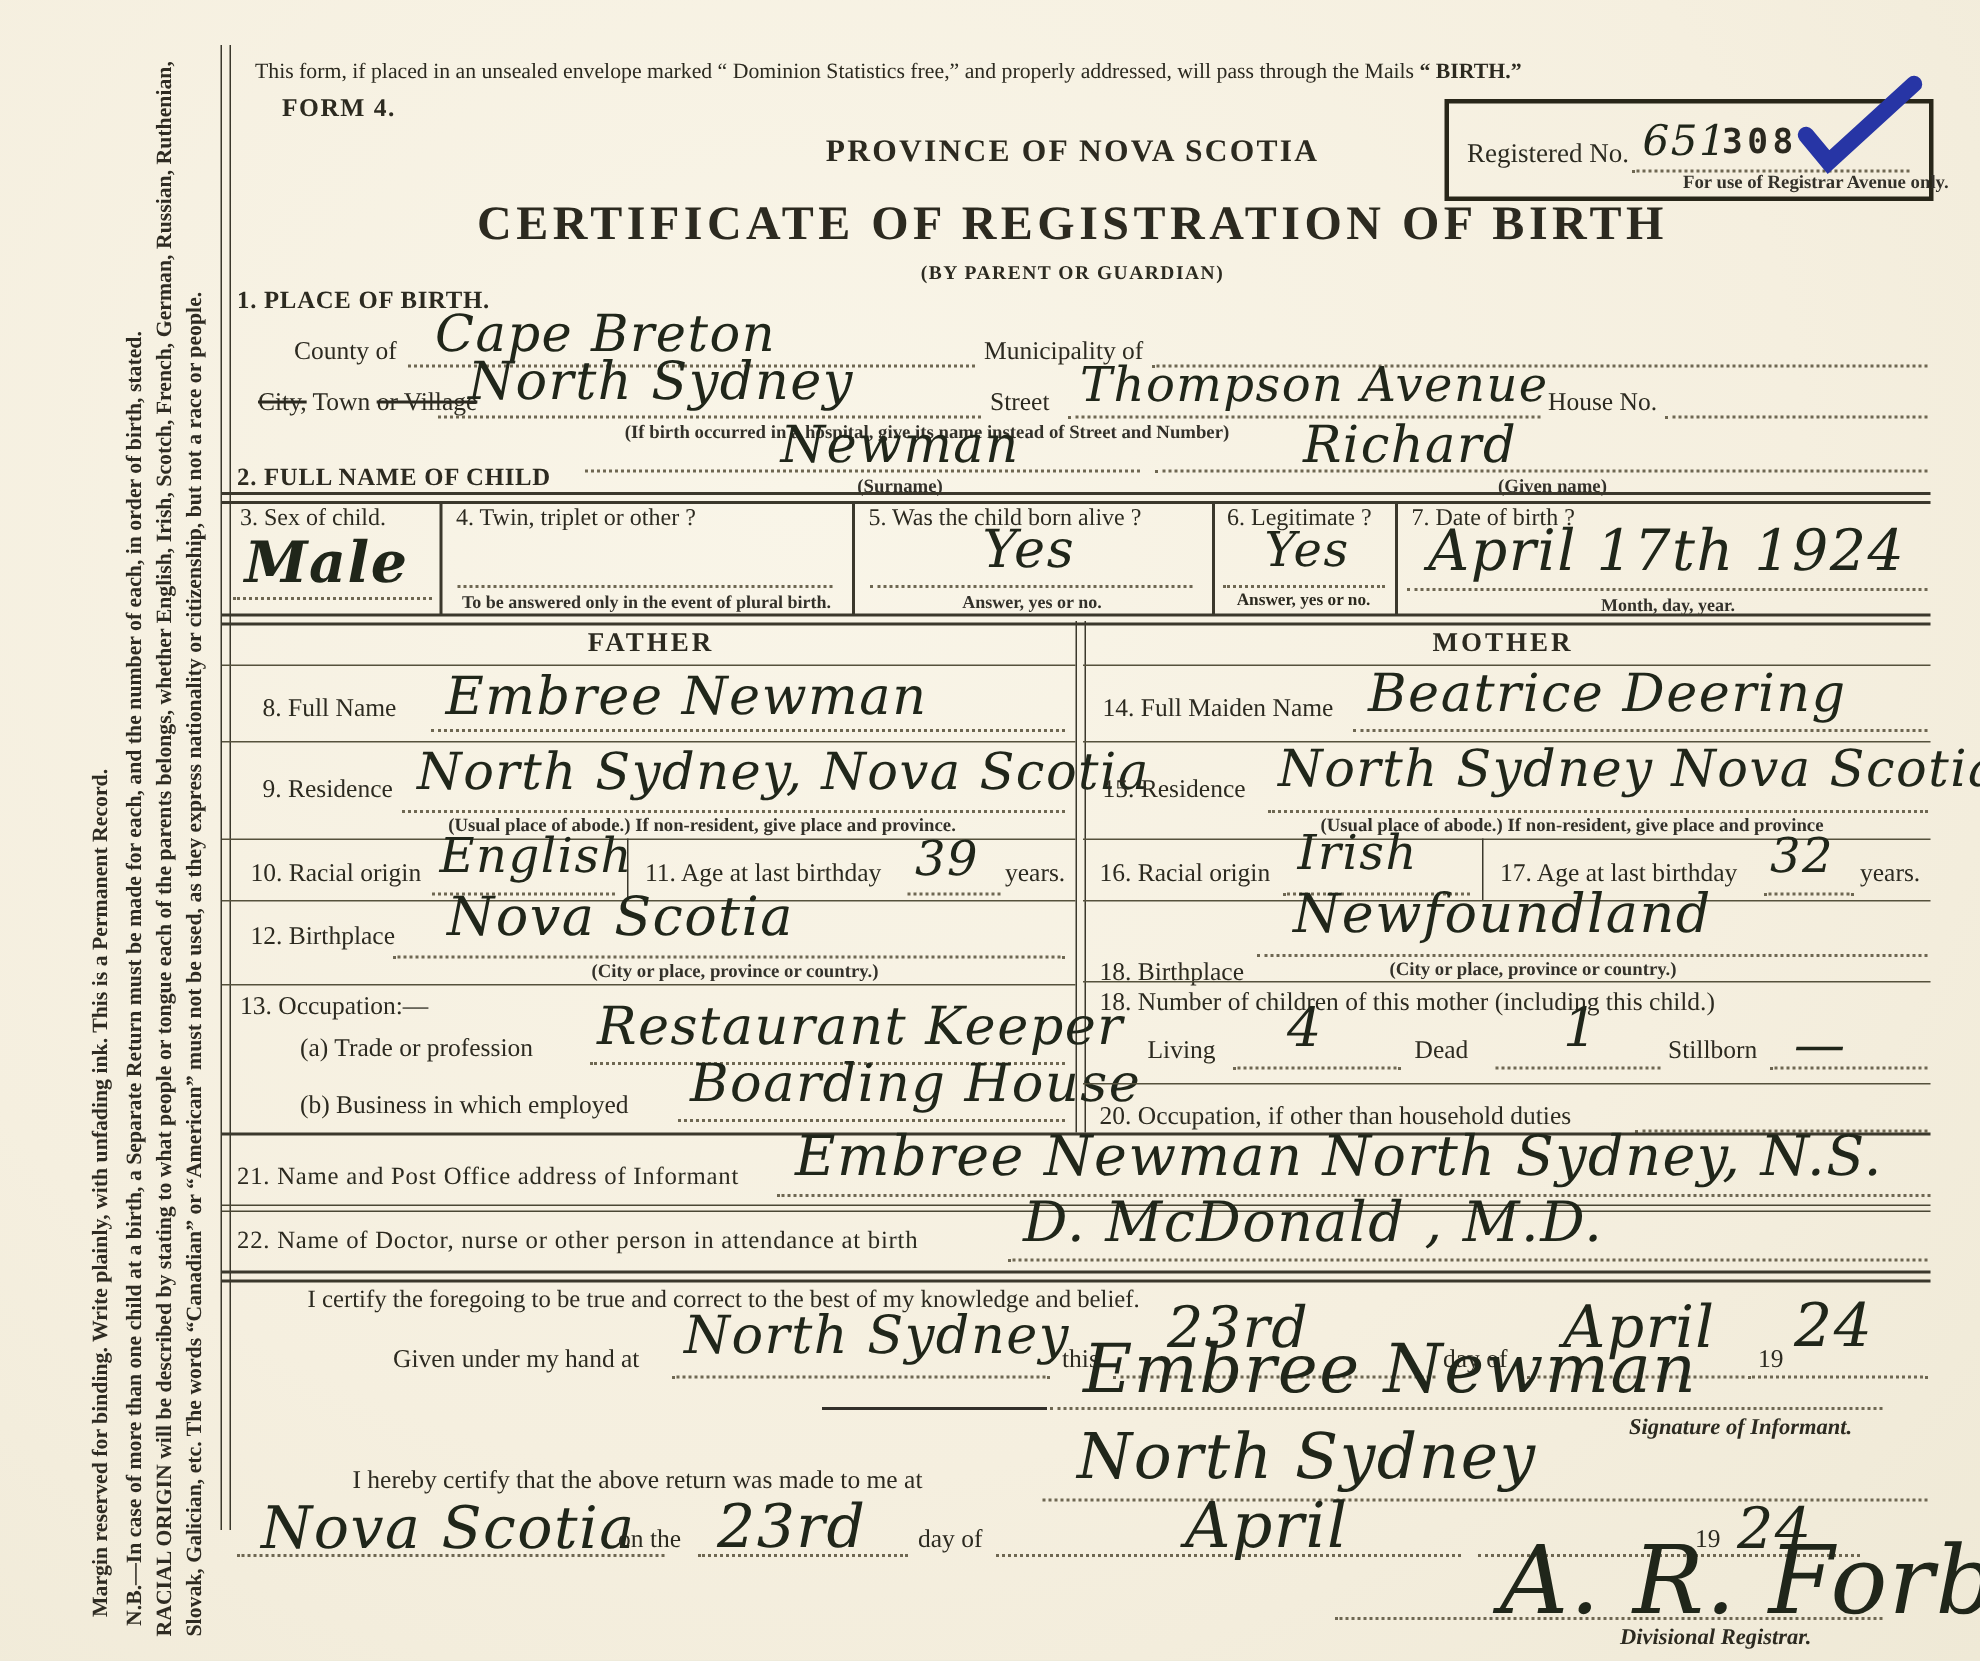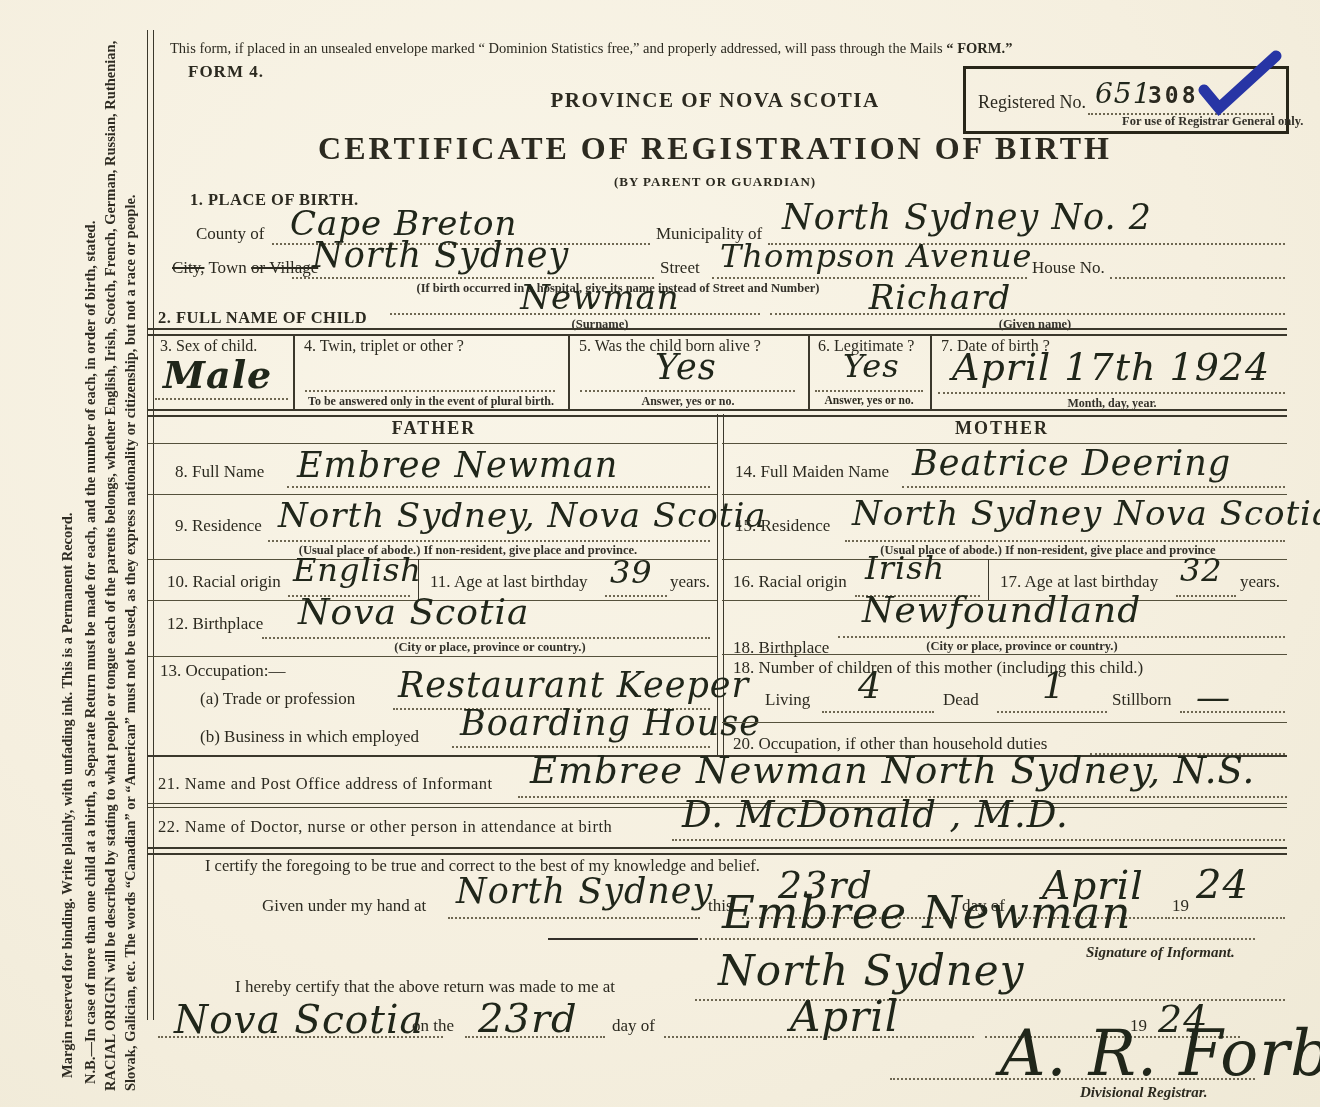--- a/index.html
+++ b/index.html
@@ -34,48 +34,47 @@
 
 <div class="page">
 
   <div class="abs marg" style="left:57px;top:1078px;width:625px;">Margin reserved for binding.   Write plainly, with unfading ink.   This is a Permanent Record.</div>
   <div class="abs marg" style="left:80px;top:1084px;width:905px;">N.B.—In case of more than one child at a birth, a Separate Return must be made for each, and the number of each, in order of birth, stated.</div>
   <div class="abs marg" style="left:100px;top:1091px;width:1068px;">RACIAL ORIGIN will be described by stating to what people or tongue each of the parents belongs, whether English, Irish, Scotch, French, German, Russian, Ruthenian, Slovak, Galician, etc.   The words “Canadian” or “American” must not be used, as they express nationality or citizenship, but not a race or people.</div>
 
   <div class="abs vr2" style="left:147px;top:30px;height:990px;"></div>
 
   <div class="abs" style="left:170px;top:40px;width:1010px;font-size:14.5px;white-space:nowrap;">
-    <span>This form, if placed in an unsealed envelope marked “ Dominion Statistics free,” and properly addressed, will pass through the Mails </span><b>“ FORM.”</b>
+    <span>This form, if placed in an unsealed envelope marked “ Dominion Statistics free,” and properly addressed, will pass through the Mails </span><b>“ BIRTH.”</b>
   </div>
 
   <div class="abs" style="left:188px;top:62px;font-size:17px;font-weight:bold;letter-spacing:1px;">FORM 4.</div>
 
   <div class="abs" style="left:963px;top:66px;width:320px;height:62px;border:3px solid #282619;"></div>
   <div class="abs" style="left:978px;top:92px;font-size:18px;">Registered No.</div>
   <div class="abs hand" style="left:1095px;top:80px;font-size:28px;">651</div>
   <div class="abs stamp" style="left:1148px;top:82px;">308</div>
   <div class="abs dot" style="left:1088px;top:113px;width:185px;"></div>
-  <div class="abs sm" style="left:1122px;top:114px;">For use of Registrar General only.</div>
+  <div class="abs sm" style="left:1122px;top:114px;">For use of Registrar Avenue only.</div>
   <svg class="abs" style="left:1192px;top:48px;" width="96" height="68" viewBox="0 0 96 68">
     <path d="M12 42 L27 60 L84 8" stroke="#2735a5" stroke-width="11" fill="none" stroke-linecap="round"></path>
   </svg>
 
   <div class="abs cx" style="left:715px;top:88px;font-size:21px;font-weight:bold;letter-spacing:1.5px;white-space:nowrap;">PROVINCE OF NOVA SCOTIA</div>
   <div class="abs cx" style="left:715px;top:130px;font-size:32px;font-weight:bold;letter-spacing:3px;white-space:nowrap;">CERTIFICATE OF REGISTRATION OF BIRTH</div>
   <div class="abs cx" style="left:715px;top:174px;font-size:13px;font-weight:bold;letter-spacing:1px;white-space:nowrap;">(BY PARENT OR GUARDIAN)</div>
 
-  <div class="abs lblb" style="left:158px;top:190px;margin-left:32px;">1. PLACE OF BIRTH.</div>
+  <div class="abs lblb" style="left:158px;top:190px;">1. PLACE OF BIRTH.</div>
 
   <div class="abs lbl" style="left:196px;top:224px;">County of</div>
   <div class="abs dot" style="left:272px;top:243px;width:378px;"></div>
   <div class="abs hand" style="left:290px;top:206px;font-size:34px;">Cape Breton</div>
 
   <div class="abs lbl" style="left:656px;top:224px;">Municipality of</div>
   <div class="abs dot" style="left:768px;top:243px;width:517px;"></div>
-  <div class="abs hand" style="left:782px;top:200px;font-size:35px;">North Sydney No. 2</div>
 
   <div class="abs lbl" style="left:172px;top:258px;">
     <span class="strike">City,</span><span> Town </span><span class="strike">or Village</span>
   </div>
   <div class="abs dot" style="left:292px;top:277px;width:362px;"></div>
   <div class="abs hand" style="left:312px;top:238px;font-size:35px;">North Sydney</div>
 
   <div class="abs lbl" style="left:660px;top:258px;">Street</div>
   <div class="abs dot" style="left:712px;top:277px;width:315px;"></div>
   <div class="abs hand" style="left:720px;top:240px;font-size:32px;">Thompson Avenue</div>

